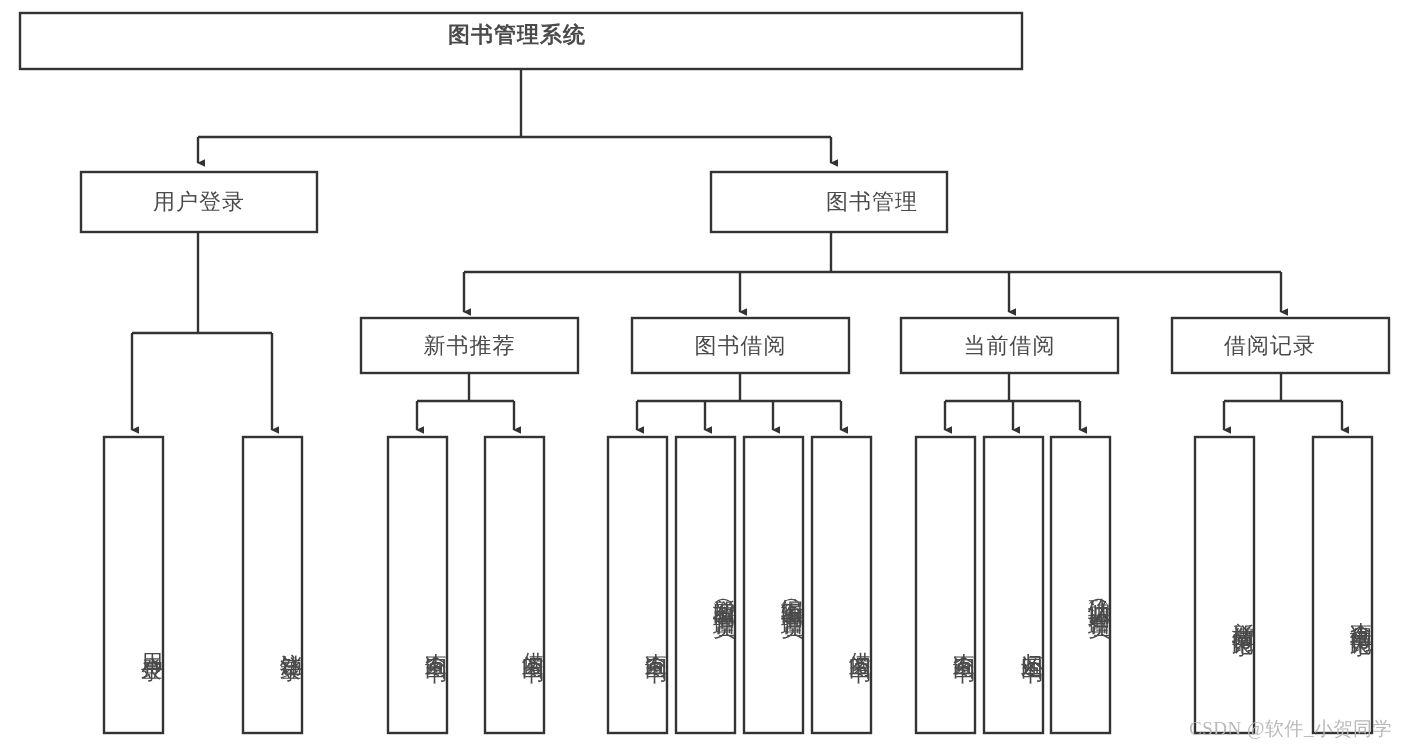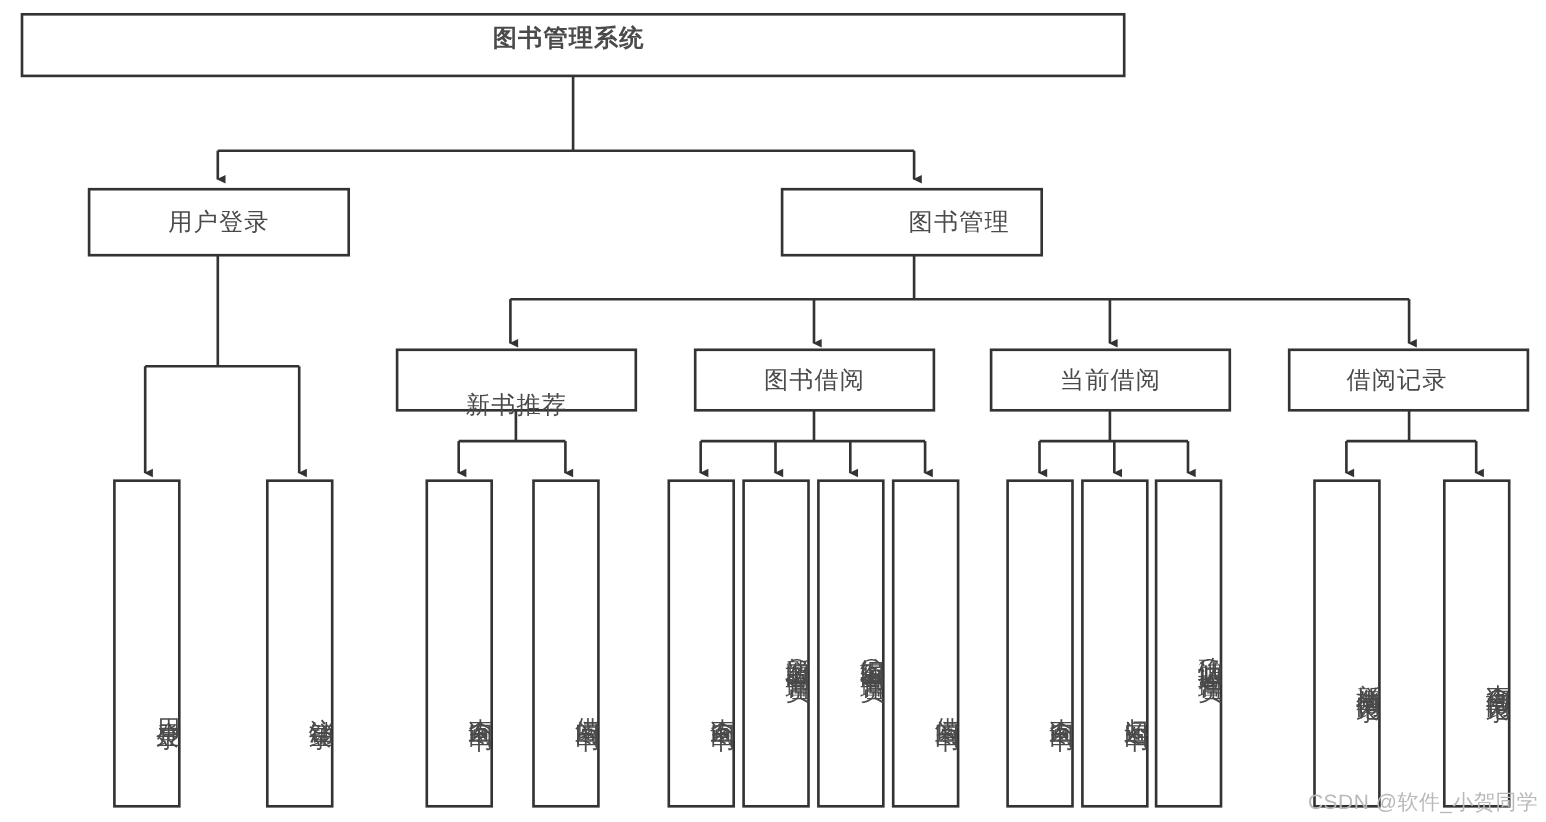--- a/index.html
+++ b/index.html
@@ -55,21 +55,21 @@
   }
   .connector {
     stroke: #333333;
     stroke-width: 2.4;
     fill: none;
   }
   #watermark {
     position: absolute;
     font-size: 19px;
     color: #b9b9b9;
-    font-family: Liberation Sans, sans-serif;
+    font-family: Liberation Serif, serif;
     white-space: nowrap;
     left: 1189px;
     top: 716px;
     letter-spacing: 0.5px;
   }
 </style>
 </head>
 <body>
 
 <div id="diagram-root">
@@ -164,21 +164,21 @@
     <rect class="node-rect" x="1313" y="437" width="59" height="296"></rect>
   </svg>
 
   
   <div class="hlabel-box" style="left:16px; top:13px; width:1002px; height:44px;font-weight:bold;">图书管理系统</div>
 
   <div class="hlabel-box" style="left:81px; top:172px; width:236px; height:60px;">用户登录</div>
 
   <div class="hlabel-box" style="left:711px; top:172px; width:236px; height:60px;margin-left:43px;">图书管理</div>
 
-  <div class="hlabel-box" style="left:361px; top:318px; width:217px; height:55px;margin-top:22px;">新书推荐</div>
+  <div class="hlabel-box" style="left:361px; top:318px; width:217px; height:55px;">新书推荐</div>
 
   <div class="hlabel-box" style="left:632px; top:318px; width:217px; height:55px;">图书借阅</div>
 
   <div class="hlabel-box" style="left:901px; top:318px; width:217px; height:55px;text-align:center;">当前借阅</div>
 
   <div class="hlabel-box" style="left:1172px; top:318px; width:196px; height:55px;">借阅记录</div>
 
   
   <div class="vlabel-box" style="left:104px; top:437px; width:59px; height:296px; padding-top:56px;">用户登录</div>
 

